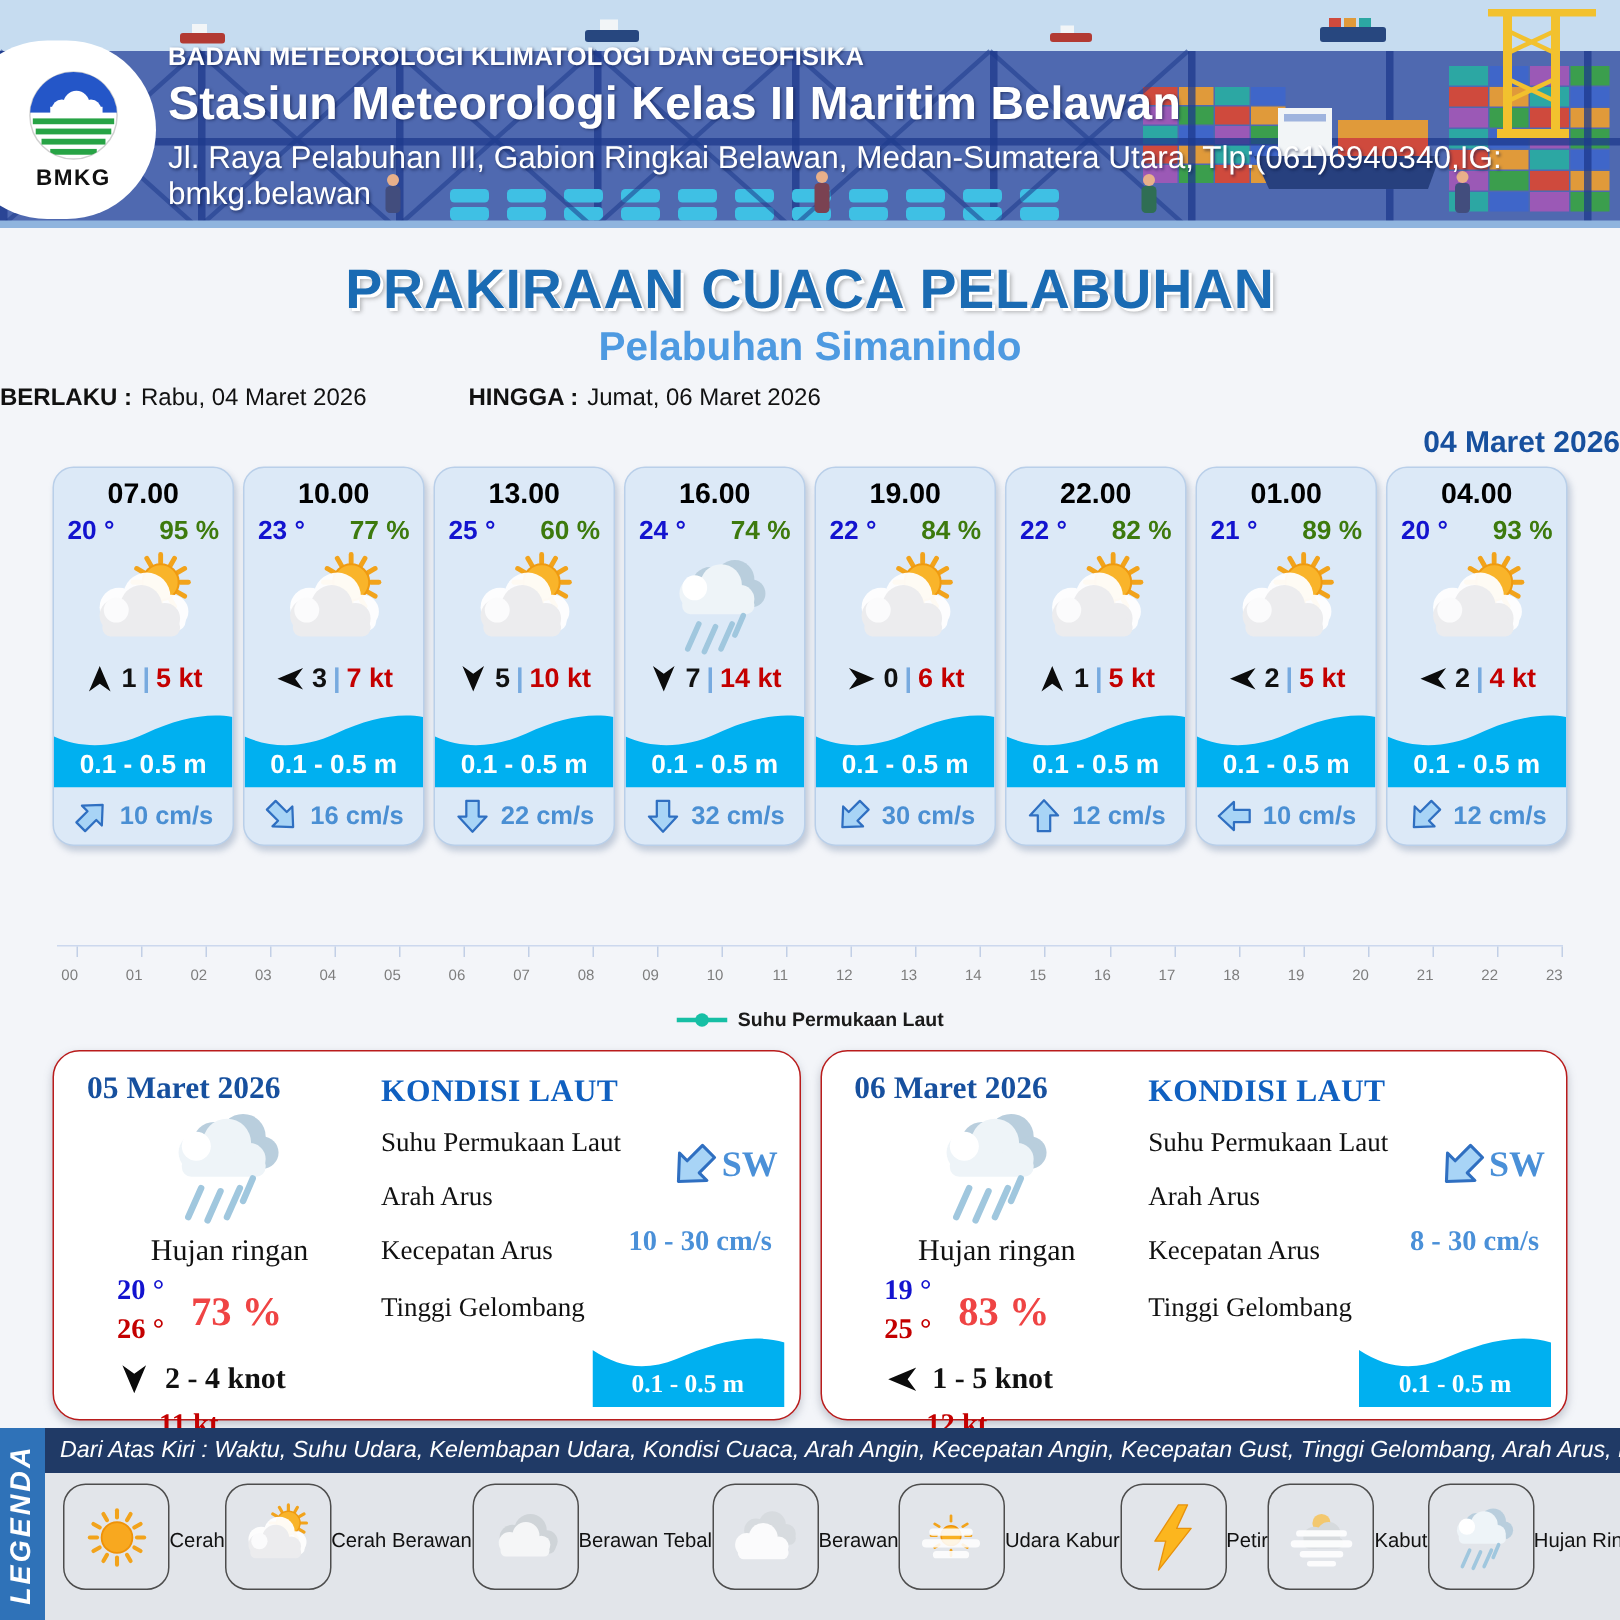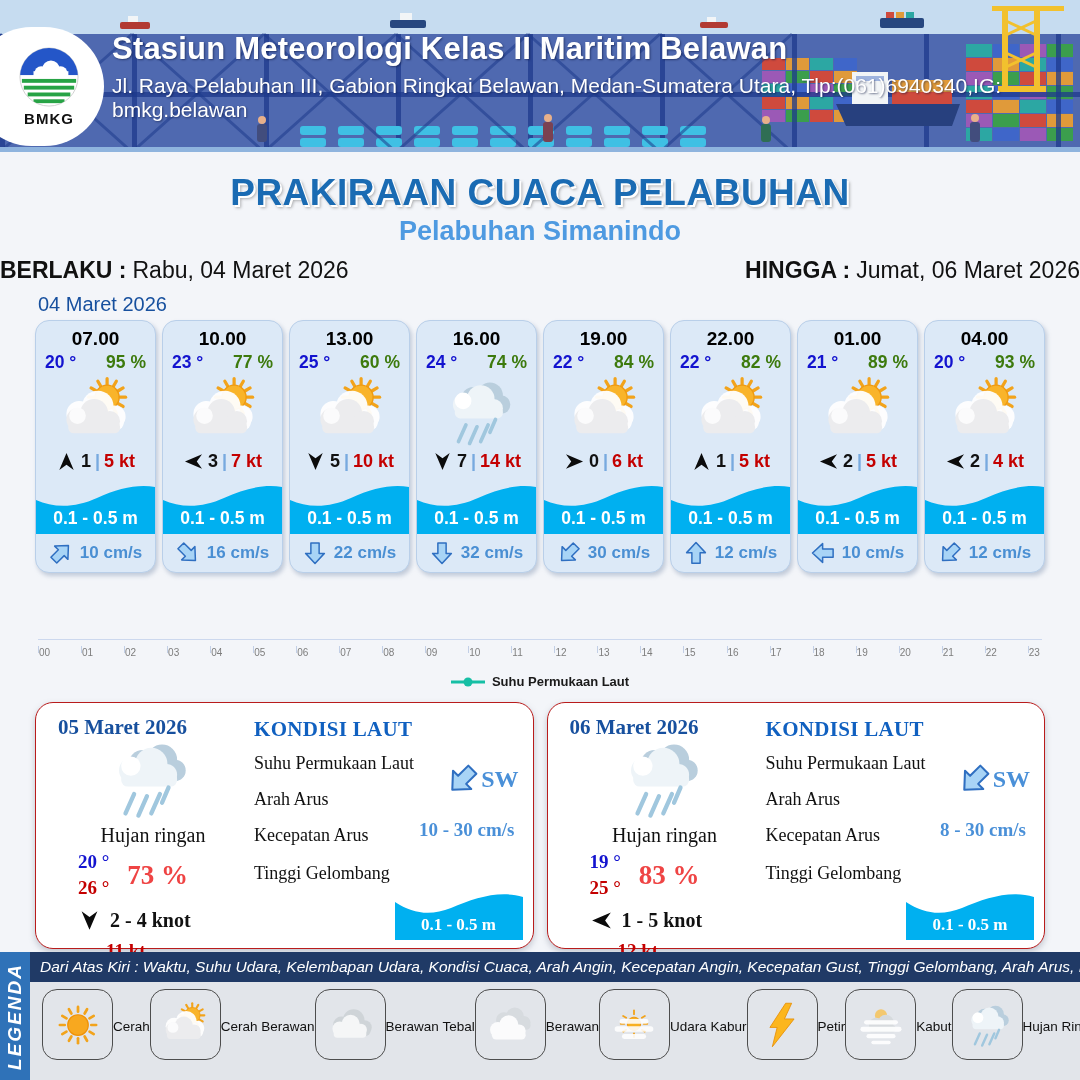--- a/index.html
+++ b/index.html
@@ -16,25 +16,25 @@
   .hdr-text { position:absolute; left:112px; top:28px; z-index:2; color:#fff; text-shadow:1px 1px 2px rgba(10,20,60,.55); }
   .hdr-agency { font-size:17px; font-weight:bold; letter-spacing:.2px; }
   .hdr-station { font-size:31px; font-weight:bold; margin-top:3px; letter-spacing:.2px; }
   .hdr-address { font-size:21px; margin-top:7px; }
 
   
   .titleblock { text-align:center; padding-top:20px; }
   .main-title { font-size:37px; font-weight:800; color:#1a6bb3; letter-spacing:.5px;
                 text-shadow:2px 2px 0 #ffffff, 3px 3px 3px rgba(90,90,90,.45); }
   .sub-title { font-size:27px; font-weight:bold; color:#4e9ae1; margin-top:2px; }
-  .validity { display:flex; justify-content:space-between; gap:106px; margin-top:10px; font-size:23px; color:#111; }
+  .validity { display:flex; justify-content:flex-start; gap:68px; margin-top:10px; font-size:16px; color:#111; }
   .validity b { font-weight:bold; margin-right:6px; }
 
   
-  .day1-date { margin:9px 0 4px 38px; font-size:20px; font-weight:normal; color:#17509e; }
+  .day1-date { margin:9px 0 4px 38px; font-size:20px; font-weight:bold; color:#17509e;text-align:right; }
   .cards { display:flex; justify-content:space-between; margin:0 35px; }
   .fcard { width:121px; height:253px; background:#dce9f7; border:1px solid #b9cfe9; border-radius:14px;
            box-shadow:2px 3px 4px rgba(120,140,170,.4); overflow:hidden; display:flex; flex-direction:column; }
   .ftime { text-align:center; font-size:19px; font-weight:bold; color:#000; margin-top:7px; }
   .frow { display:flex; justify-content:space-between; padding:2px 9px 0; font-size:17.5px; font-weight:bold; }
   .ftemp { color:#1313cf; } .fhum { color:#3d7a0d; }
   .ficon { width:92px; height:74px; margin:2px auto 0; flex:0 0 auto; }
   .fwind { display:flex; align-items:center; justify-content:center; gap:4px; font-size:18px; font-weight:bold; margin-top:2px; }
   .warr { width:21px; height:21px; flex:0 0 auto; }
   .warr path { fill:#0b0b0b; }
@@ -43,21 +43,21 @@
   .fwave svg { position:absolute; inset:0; width:100%; height:100%; }
   .fwave span { position:absolute; left:0; right:0; bottom:5px; text-align:center; color:#fff; font-weight:bold; font-size:17.5px; }
   .fcur { height:38px; display:flex; align-items:center; justify-content:center; gap:7px; color:#4a8fd3; font-weight:bold; font-size:17px; }
   .carr { width:24px; height:24px; }
   .carr path { fill:#a8d4f6; stroke:#2f6fc1; stroke-width:2; stroke-linejoin:round; }
 
   
   .timeline { margin:66px 38px 0; }
   .tl-axis { border-top:1.5px solid #ccd8ee; }
   .ticks { display:flex; justify-content:space-between; }
-  .tick { display:flex; flex-direction:row; align-items:center; width:14px; }
+  .tick { display:flex; flex-direction:column; align-items:flex-end; width:14px; }
   .tick i { display:block; width:1px; height:7px; background:#c2cfe6; }
   .tick span { font-size:10px; color:#7d7d7d; margin-top:7px; }
   .sst-legend { display:flex; justify-content:center; align-items:center; gap:7px; margin-top:16px; font-size:13px; font-weight:600; color:#1a1a1a; }
 
   
   .seacards { display:flex; gap:13px; margin:13px 35px 0; }
   .scard { width:538px; height:247px; background:#fff; border:1px solid #b91c1c; border-radius:18px;
            box-shadow:0 3px 6px rgba(100,110,130,.35); display:flex;font-family:Liberation Serif, serif; }
   .sleft { width:212px; padding:12px 0 8px 22px; }
   .sdate { color:#17509e; font-weight:bold; font-size:21px; }
@@ -480,20 +480,21 @@
             <rect x="6" y="41" width="52" height="4"></rect>
             <rect x="10" y="48" width="44" height="4"></rect>
             <rect x="16" y="55" width="32" height="4"></rect>
           </g>
         </g>
       </svg>
       <div class="bmkg-txt">BMKG</div>
     </div>
 
     <div class="hdr-text">
+      <div class="hdr-agency">BADAN METEOROLOGI KLIMATOLOGI DAN GEOFISIKA</div>
       <div class="hdr-station">Stasiun Meteorologi Kelas II Maritim Belawan</div>
       <div class="hdr-address">Jl. Raya Pelabuhan III, Gabion Ringkai Belawan, Medan-Sumatera Utara, Tlp:(061)6940340,IG: bmkg.belawan</div>
     </div>
   </div>
 
   <div class="titleblock">
     <div class="main-title">PRAKIRAAN CUACA PELABUHAN</div>
     <div class="sub-title">Pelabuhan Simanindo</div>
     <div class="validity">
       <div><b>BERLAKU :</b><span>Rabu, 04 Maret 2026</span></div>

